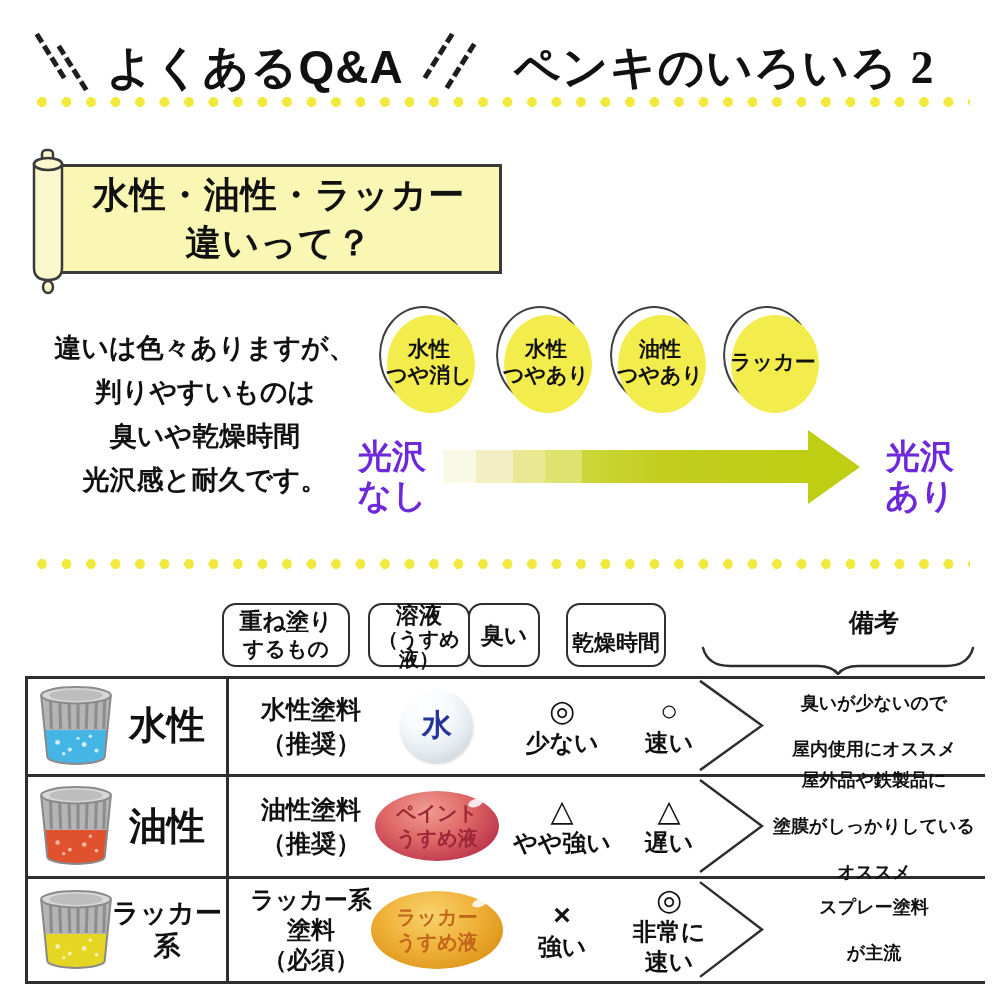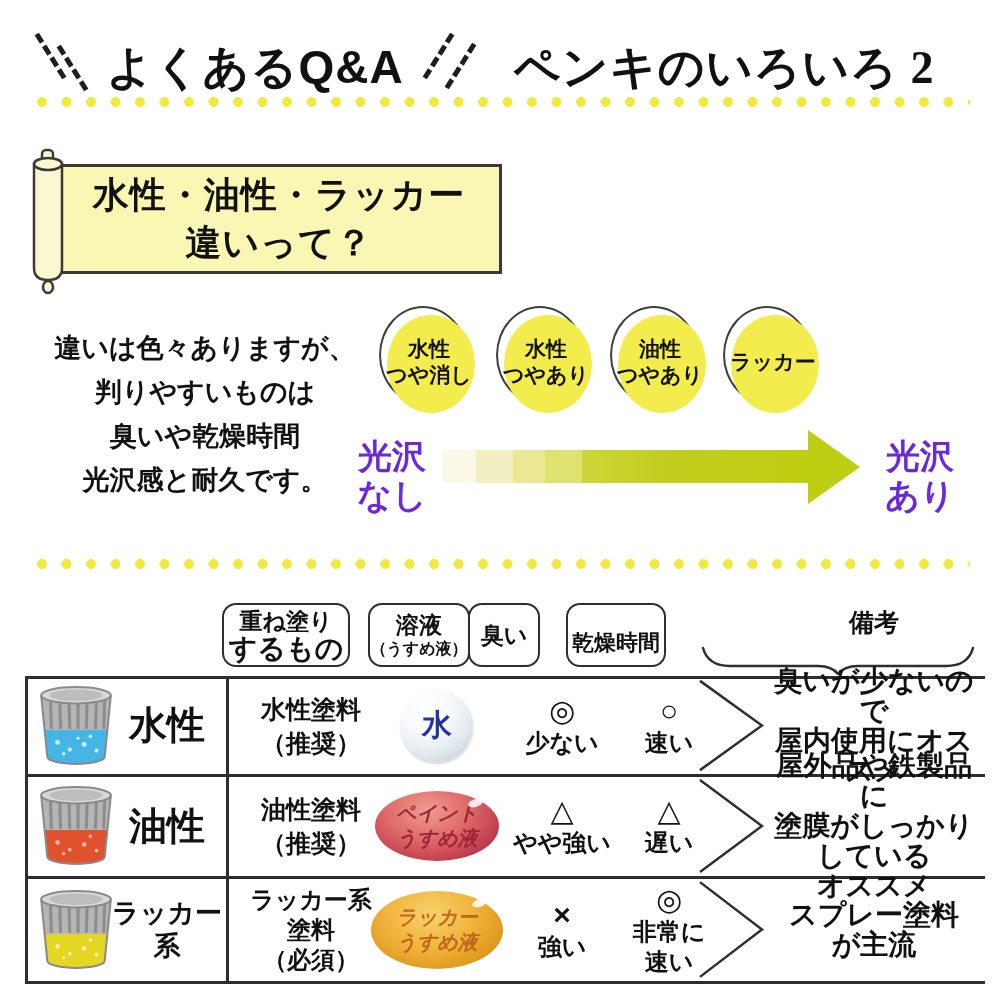--- a/index.html
+++ b/index.html
@@ -55,54 +55,54 @@
     border-left:52px solid #bece12; }
   
   .hline { position:absolute; left:25px; width:960px; height:2.5px; background:#2e2e2e; }
   .vline { position:absolute; width:2.5px; background:#2e2e2e; }
   
   .hbox { position:absolute; top:603px; height:64px; border:2.5px solid #2e2e2e;
           border-radius:14px; box-sizing:border-box; background:#fff;
           display:flex; flex-direction:column; align-items:center; justify-content:center;
           font-weight:800; color:#111; text-align:center; }
   .hbox .l1 { font-size:23px; line-height:27px; }
-  .hbox .l2 { font-size:28px; line-height:27px; }
-  .hbox .l2.small { font-size:16px; line-height:20px; }
+  .hbox .l2 { font-size:21px; line-height:27px; }
+  .hbox .l2.small { font-size:20px; line-height:20px; }
   .hbox1 { left:222px; width:128px; } .hbox2 { left:368px; width:102px; }
   .hbox3 { left:468px; width:72px; }  .hbox4 { left:566px; width:100px; }
   .hnote { position:absolute; left:772px; top:606px; width:204px; text-align:center;
            font-weight:800; font-size:25px; color:#111; }
   .brace { position:absolute; left:700px; top:645px; }
   
   .trow { position:absolute; left:0; width:1000px; }
   .trow1 { top:677px; height:97px; } .trow2 { top:776px; height:100px; } .trow3 { top:878px; height:103px; }
   .c { position:absolute; top:0; height:100%; display:flex; flex-direction:column;
        align-items:center; justify-content:center; text-align:center; color:#111; }
   .c-can  { left:30px;  width:92px; }
   .c-type { left:110px; width:114px; font-weight:900; }
   .c-over { left:240px; width:142px; font-weight:800; font-size:25px; line-height:34px; }
   .c-over.tight { line-height:30px; font-size:24px; }
   .c-solv { left:372px; width:130px; }
   .c-smell{ left:502px; width:120px; }
   .c-dry  { left:622px; width:94px; }
   .c-chev { left:698px; width:72px; }
-  .c-note { left:770px; width:208px; font-weight:800; font-size:28px; line-height:30px; }
+  .c-note { left:770px; width:208px; font-weight:800; font-size:18px; line-height:30px;gap:16px; }
   .type-big   { font-size:38px; }
   .type-small { font-size:27px; line-height:33px; }
   .sym { font-size:30px; line-height:34px; font-weight:700; }
   .symlabel { font-weight:800; font-size:24px; line-height:30px; }
   .chev { display:block; }
   
   .drop-water { width:72px; height:72px; border-radius:50%;
     background:radial-gradient(circle at 35% 25%, #ffffff 0%, #f7fafc 35%, #e2e9ee 65%, #c4d0d9 90%, #b4c2cc 100%);
     box-shadow:0 2px 3px rgba(0,0,0,.18);
     display:flex; align-items:center; justify-content:center;
     color:#26339b; font-size:30px; font-weight:800; }
   .pill { position:relative; border-radius:50%; display:flex; flex-direction:column;
-          align-items:center; justify-content:center; font-weight:800; font-size:20px; line-height:25px;font-style:italic; }
+          align-items:center; justify-content:center; font-weight:800; font-size:20px; line-height:25px; }
   .pill::after { content:""; position:absolute; right:16px; top:8px; width:15px; height:8px;
                  background:rgba(255,255,255,.85); border-radius:50%; transform:rotate(-18deg); }
   .pill-red { width:124px; height:70px; color:#9c2737;
     background:radial-gradient(ellipse at 42% 28%, #f09d92 0%, #e06a68 40%, #c03b4e 75%, #ad2742 100%); }
   .pill-gold { width:132px; height:78px; color:#c2661c;
     background:radial-gradient(ellipse at 45% 30%, #f7d36e 0%, #f0b23a 45%, #dd9418 80%, #d08a12 100%); }
 </style>
 </head>
 <body>
 

